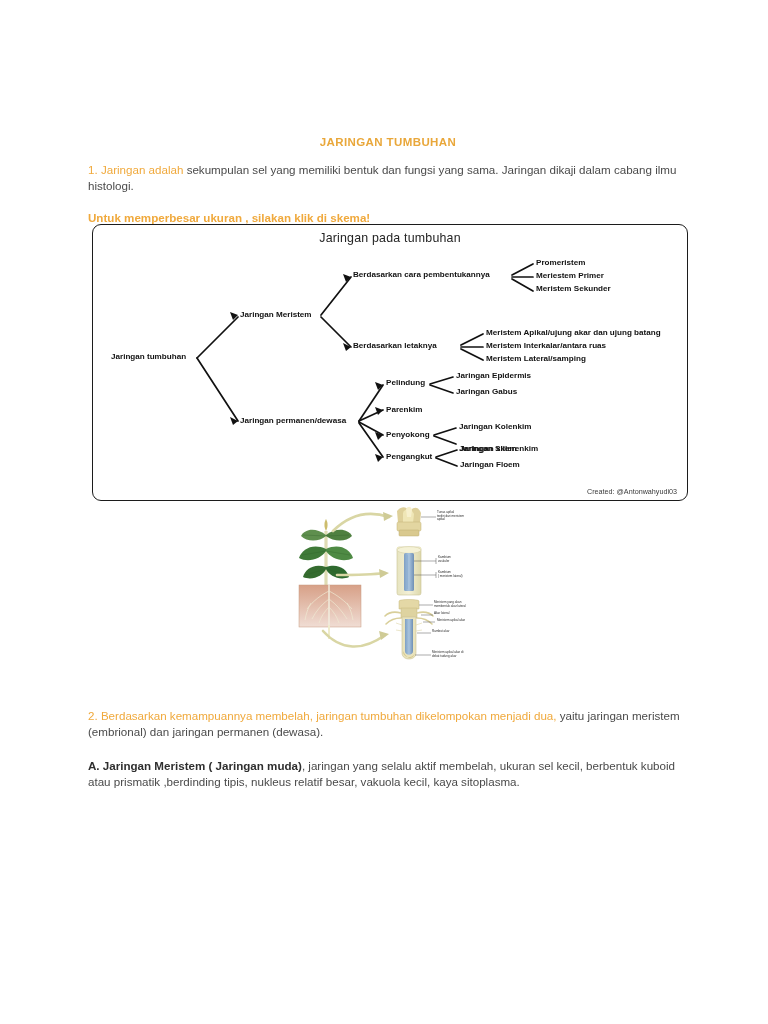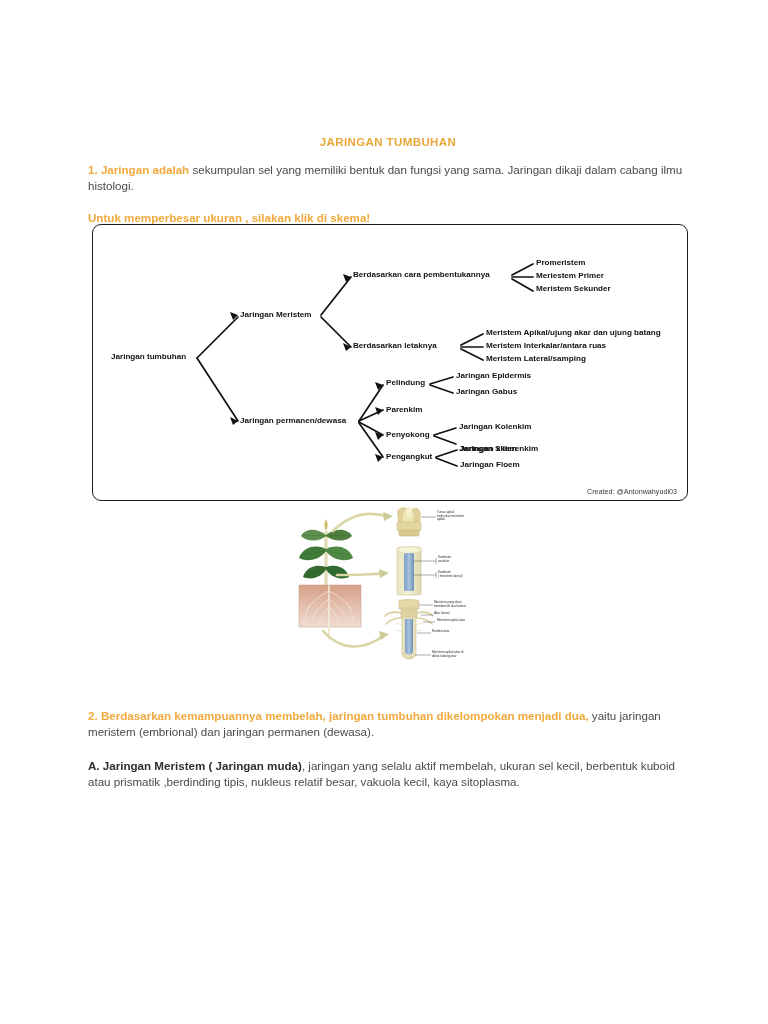--- a/index.html
+++ b/index.html
@@ -31,21 +31,21 @@
     letter-spacing: .4px;
     margin-top: 136px;
   }
 
   .para {
     font-size: 11.6px;
     line-height: 1.42;
     margin-top: 14px;
     color: #4a4a4a;
   }
-  .hl { color:#f0a93c; font-weight:bold; }
+  .hl { color:#f0a93c; font-weight:normal; }
   .bk { color:#2f2f2f; font-weight:bold; }
 
   .note {
     color: #f0a93c;
     font-weight: bold;
     font-size: 11.6px;
     margin-top: 16px;
   }
 
   
@@ -112,20 +112,21 @@
 
   <div class="content">
     <div class="doc-title">JARINGAN TUMBUHAN</div>
 
     <div class="para"><span class="hl">1. Jaringan adalah</span><span> sekumpulan sel yang memiliki bentuk dan fungsi yang sama. Jaringan dikaji dalam cabang ilmu histologi.</span></div>
 
     <div class="note">Untuk memperbesar ukuran , silakan klik di skema!</div>
   </div>
 
   <div class="diagram-box">
+    <div class="diagram-title">Jaringan pada tumbuhan</div>
 
     <svg class="svg-layer" viewBox="0 0 596 277">
       <g stroke="#111" stroke-width="1.7" fill="none" stroke-linecap="round">
 
         <path d="M104,133 L145,92"></path>
 
         <path d="M104,133 L145,196"></path>
 
         <path d="M228,90 L258,52"></path>
         <path d="M228,92 L258,122"></path>

